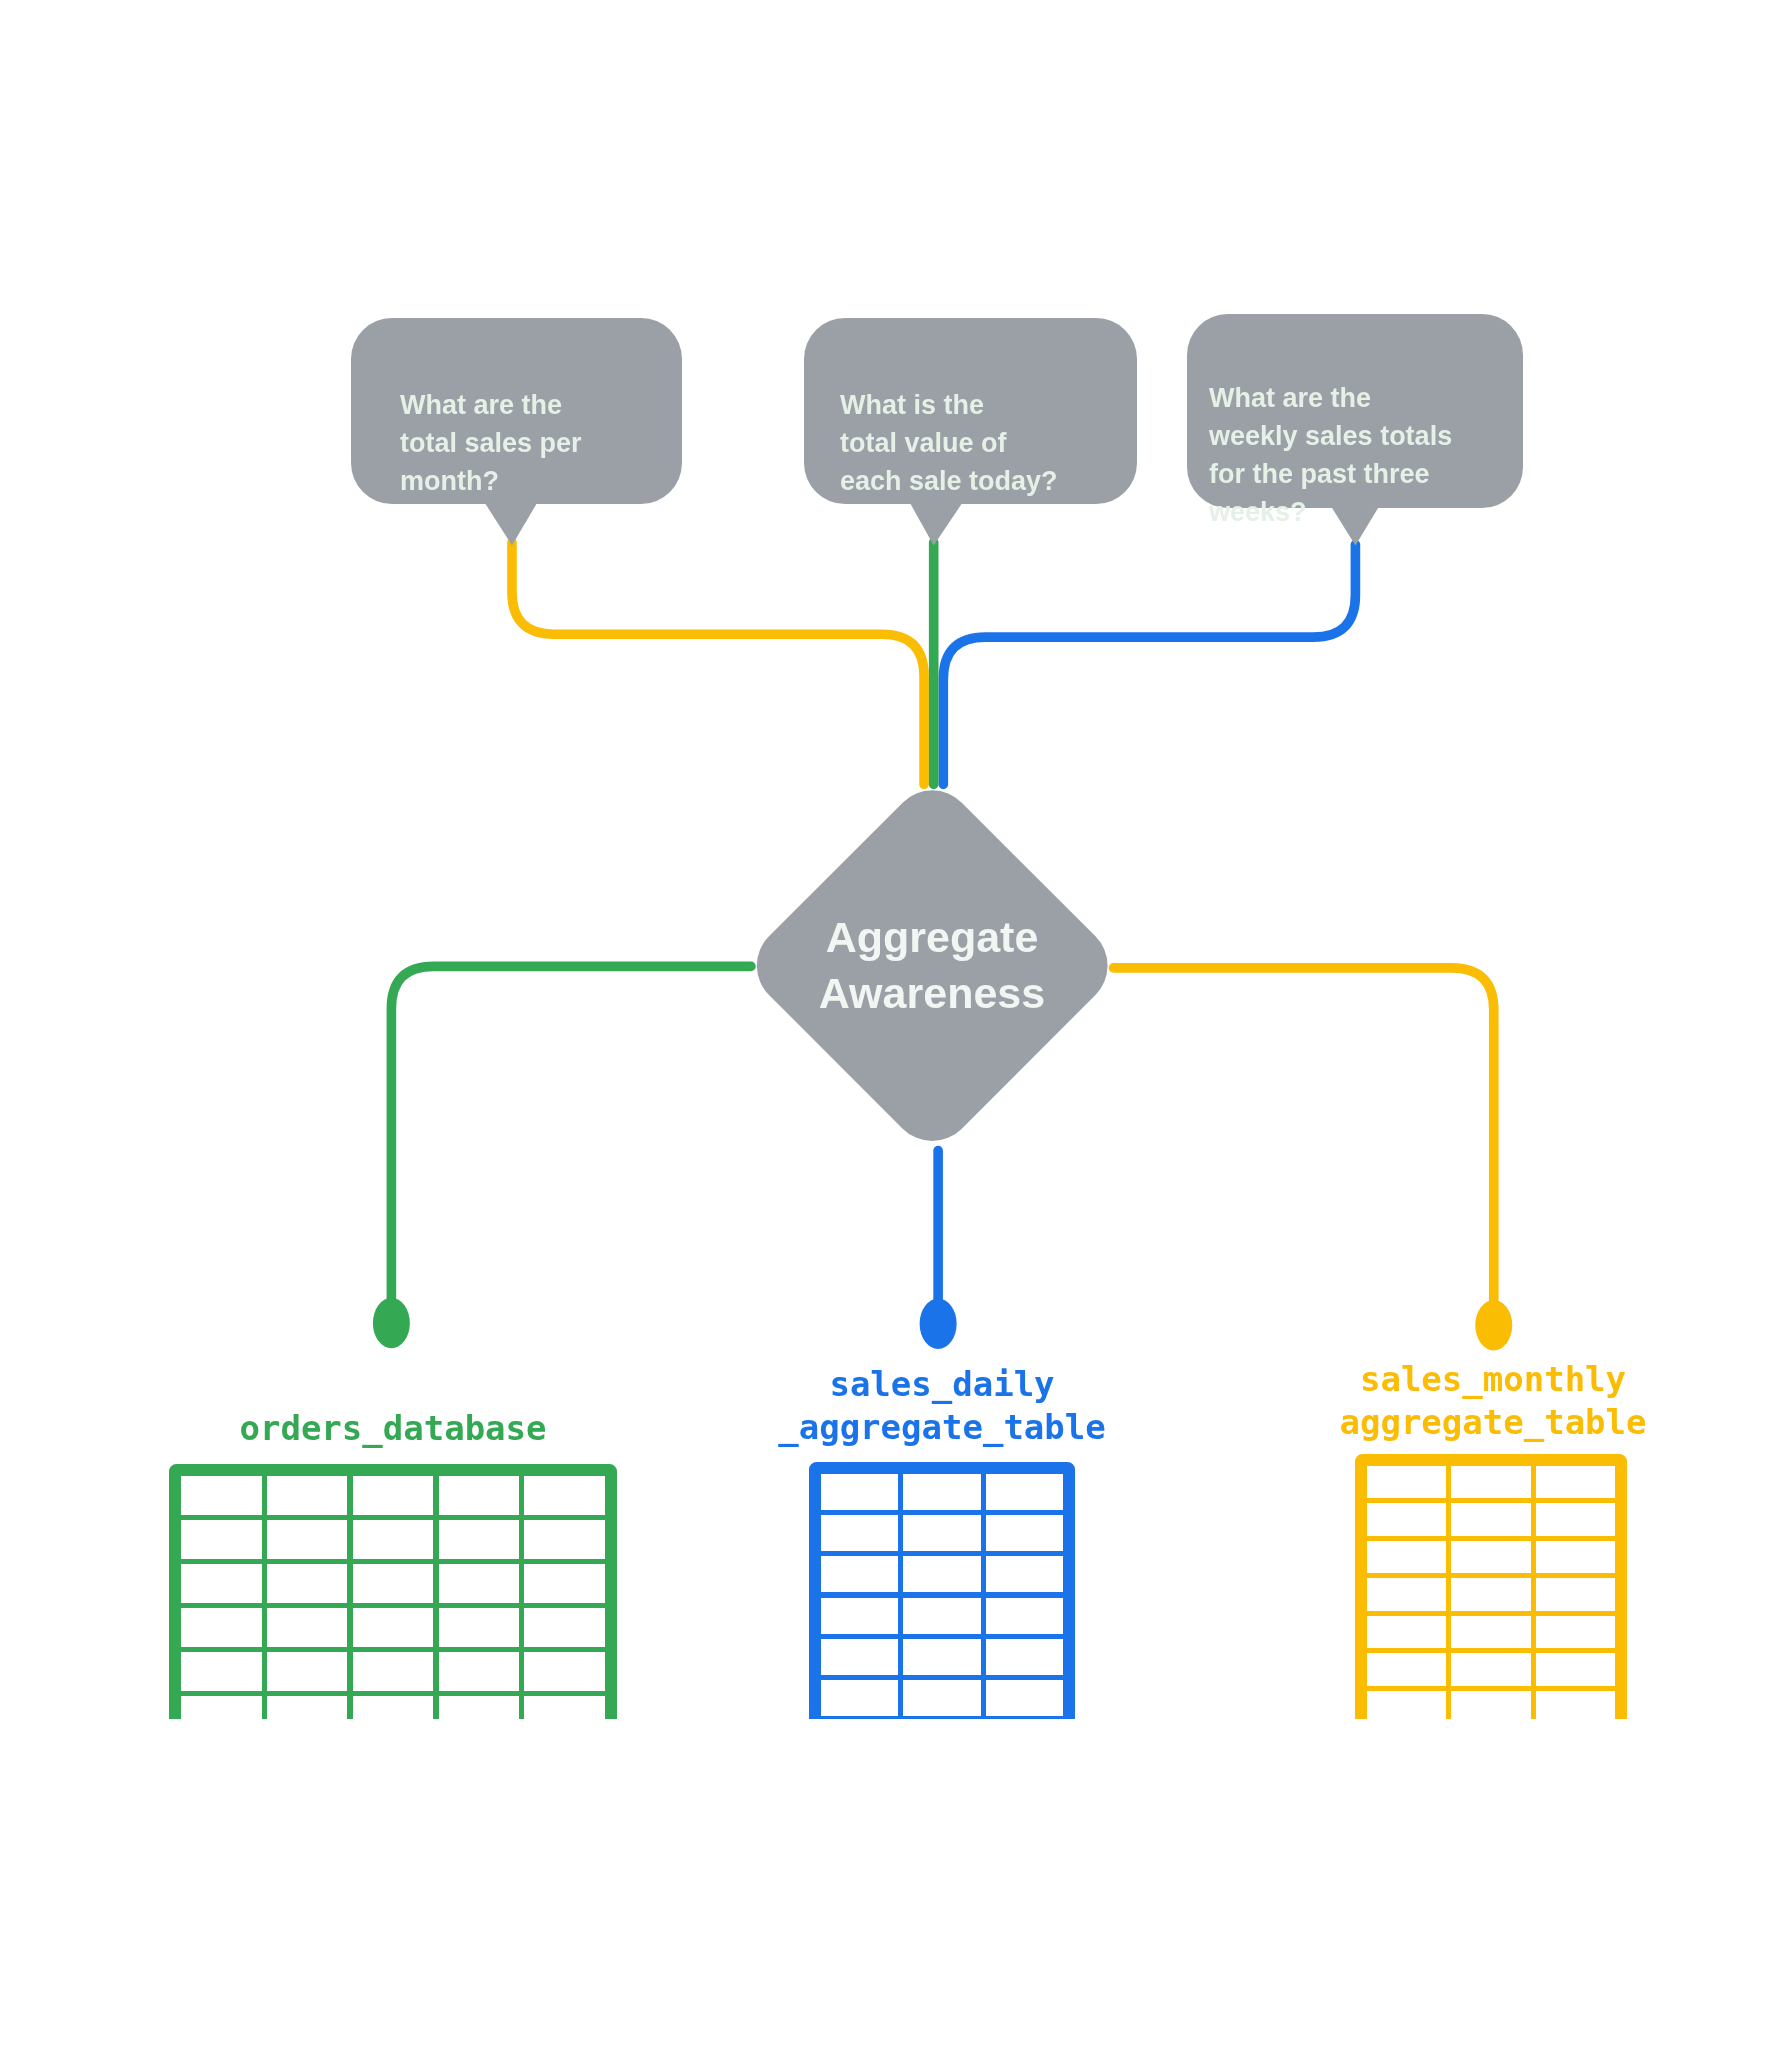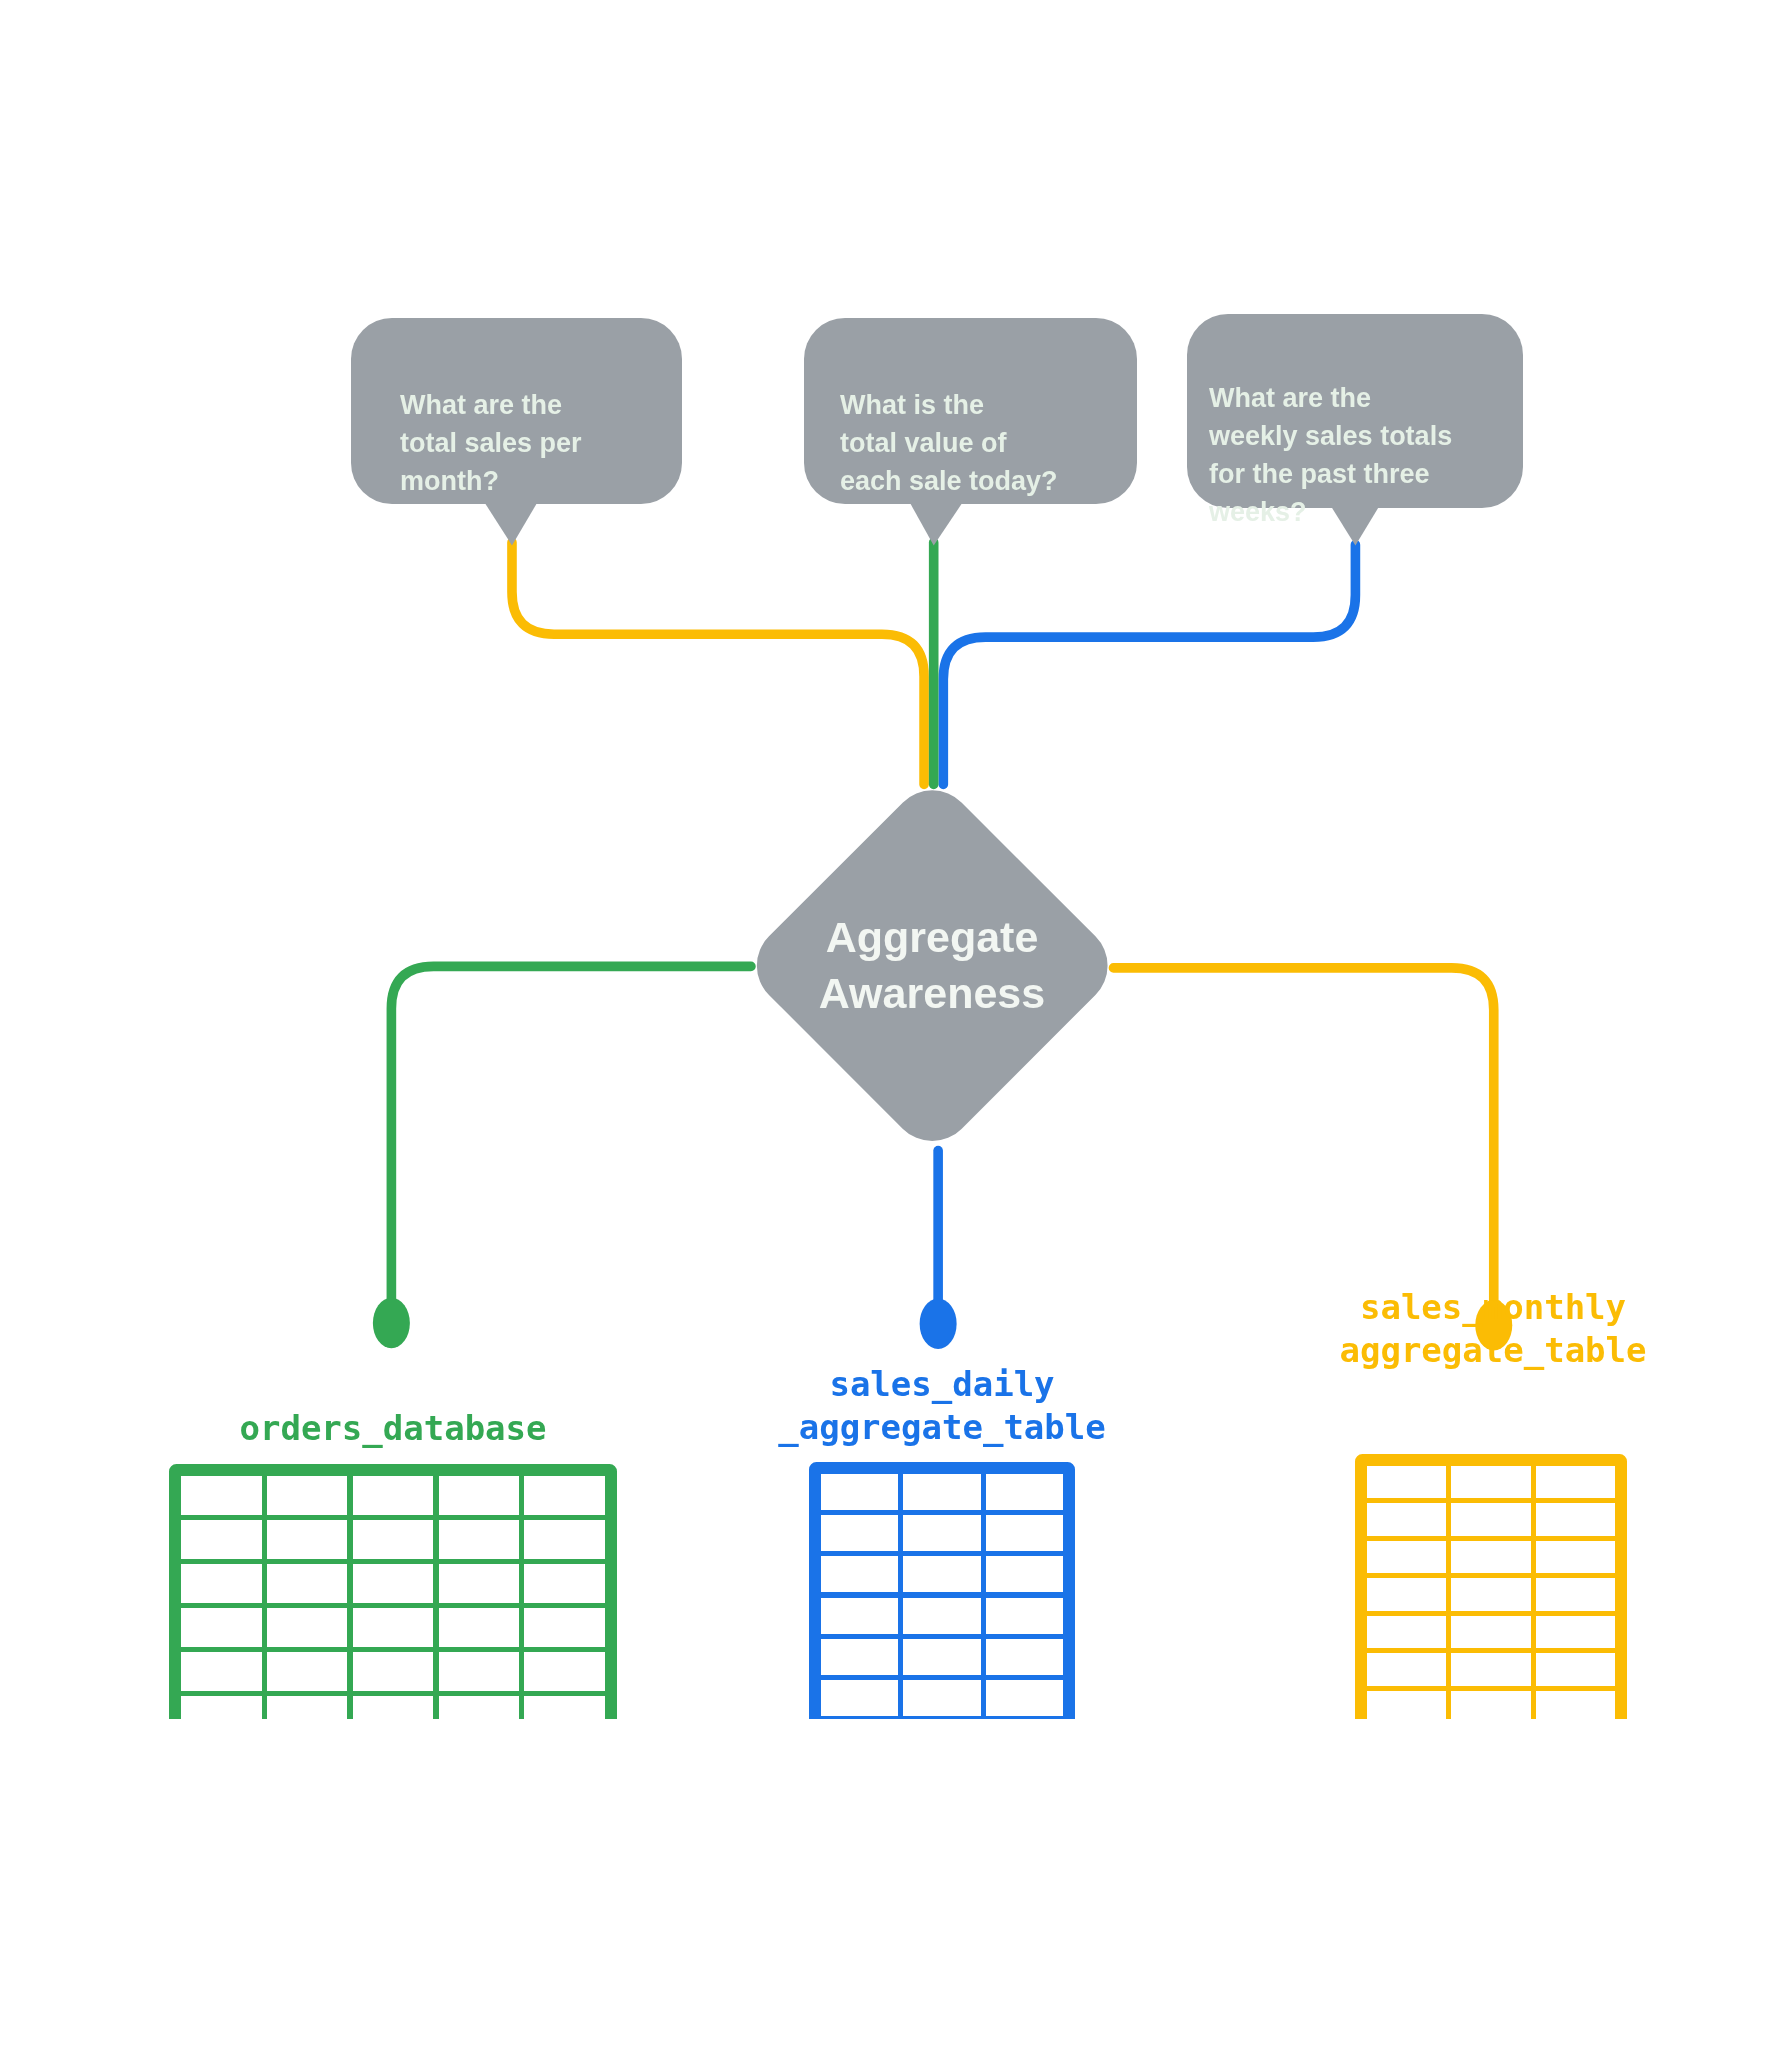--- a/index.html
+++ b/index.html
@@ -71,21 +71,21 @@
 for the past three
 weeks?</span>
   </div>
 
   <div class="diamond-label" style="left:747px;top:909px;width:370px;">Aggregate
 Awareness</div>
 
   <div class="table-label c-blue" style="left:757px;top:1363px;width:370px;">sales_daily
 _aggregate_table</div>
   <div class="table-label c-green" style="left:169px;top:1407px;width:448px;">orders_database</div>
-  <div class="table-label c-yellow" style="left:1308px;top:1286px;width:370px;">sales_monthly
+  <div class="table-label c-yellow" style="left:1308px;top:1358px;width:370px;">sales_monthly
 aggregate_table</div>
 
   <div class="grid g-green" style="left: 169px; top: 1464px; width: 448px; height: 459px; grid-template-columns: repeat(5, 1fr);">
       <div class="cell"></div>
       <div class="cell"></div>
       <div class="cell"></div>
       <div class="cell"></div>
       <div class="cell"></div>
       <div class="cell"></div>
       <div class="cell"></div>

